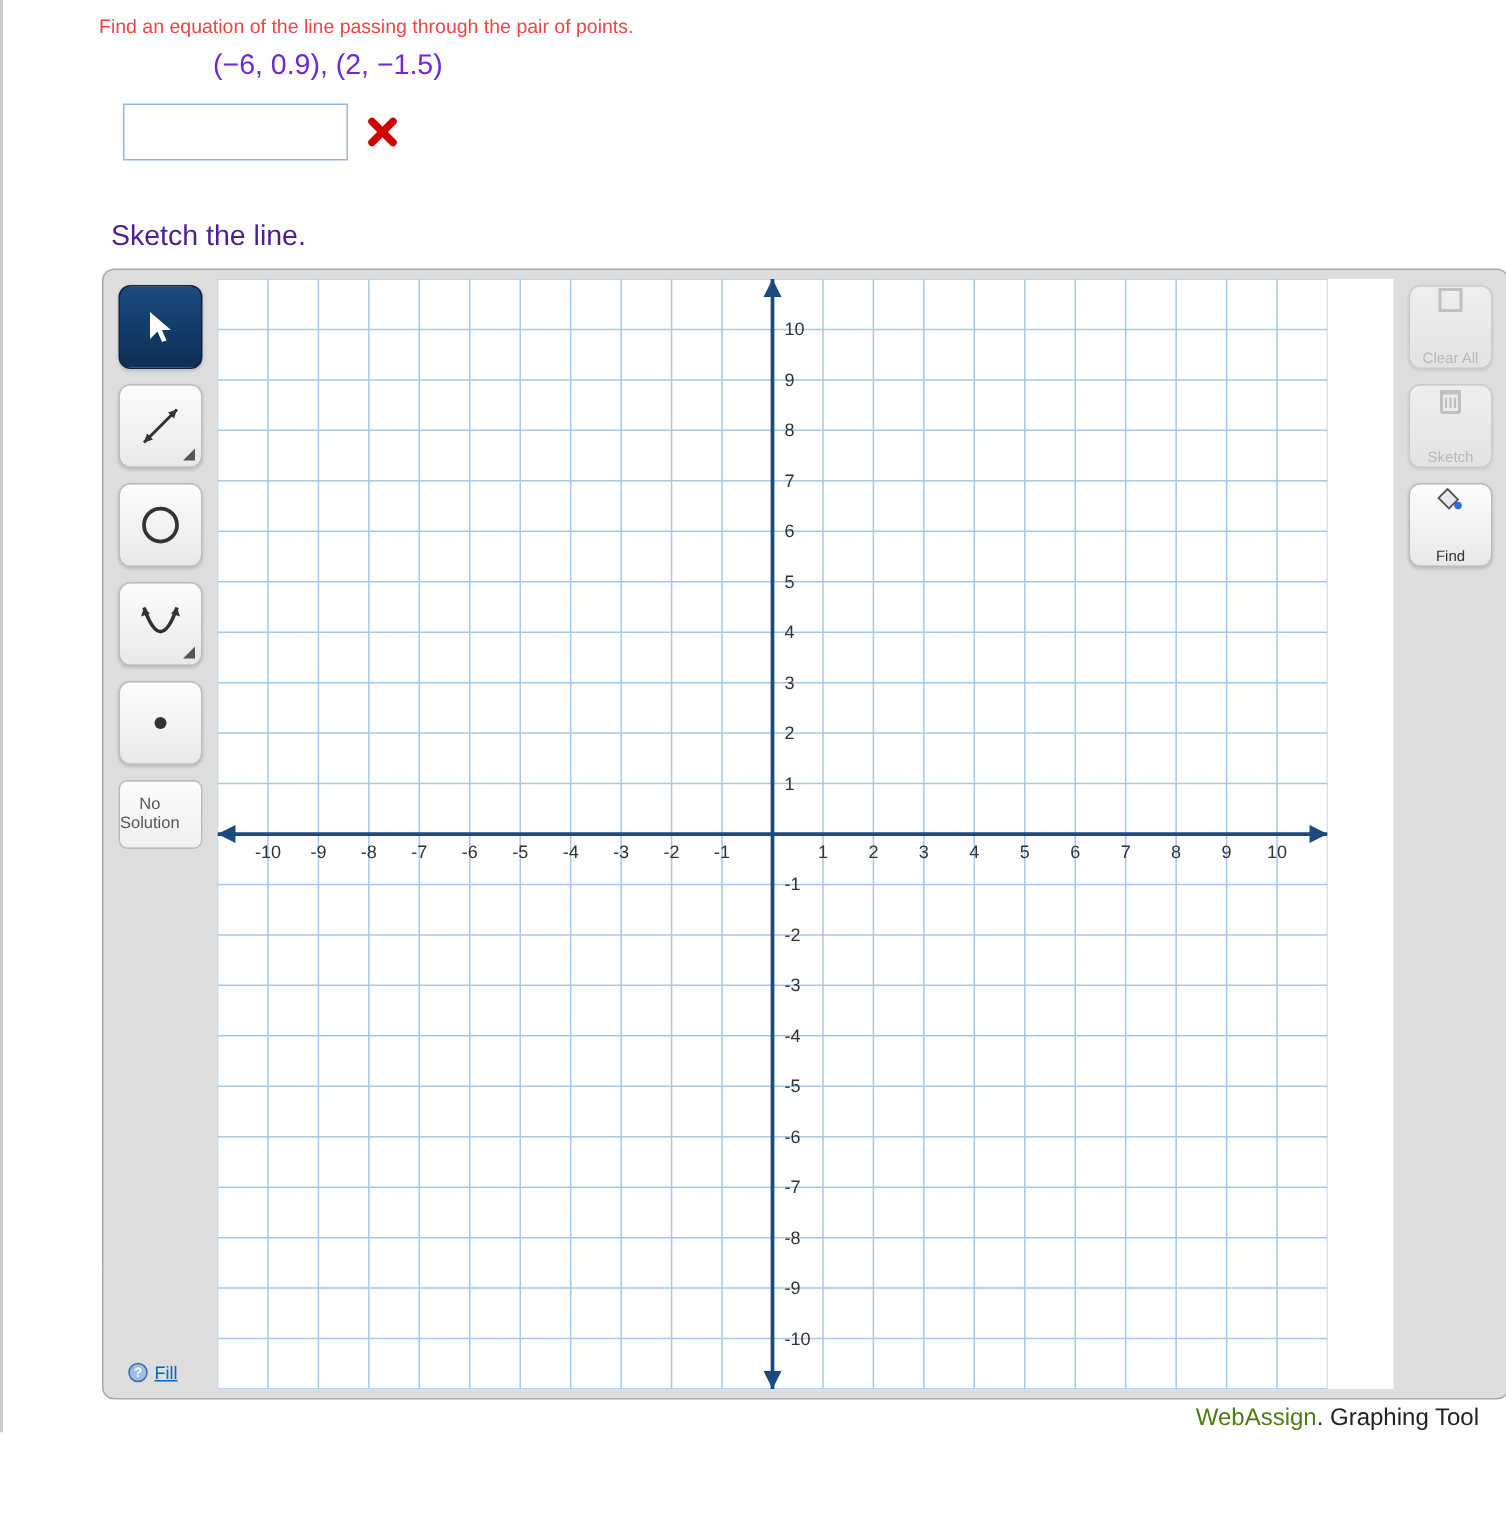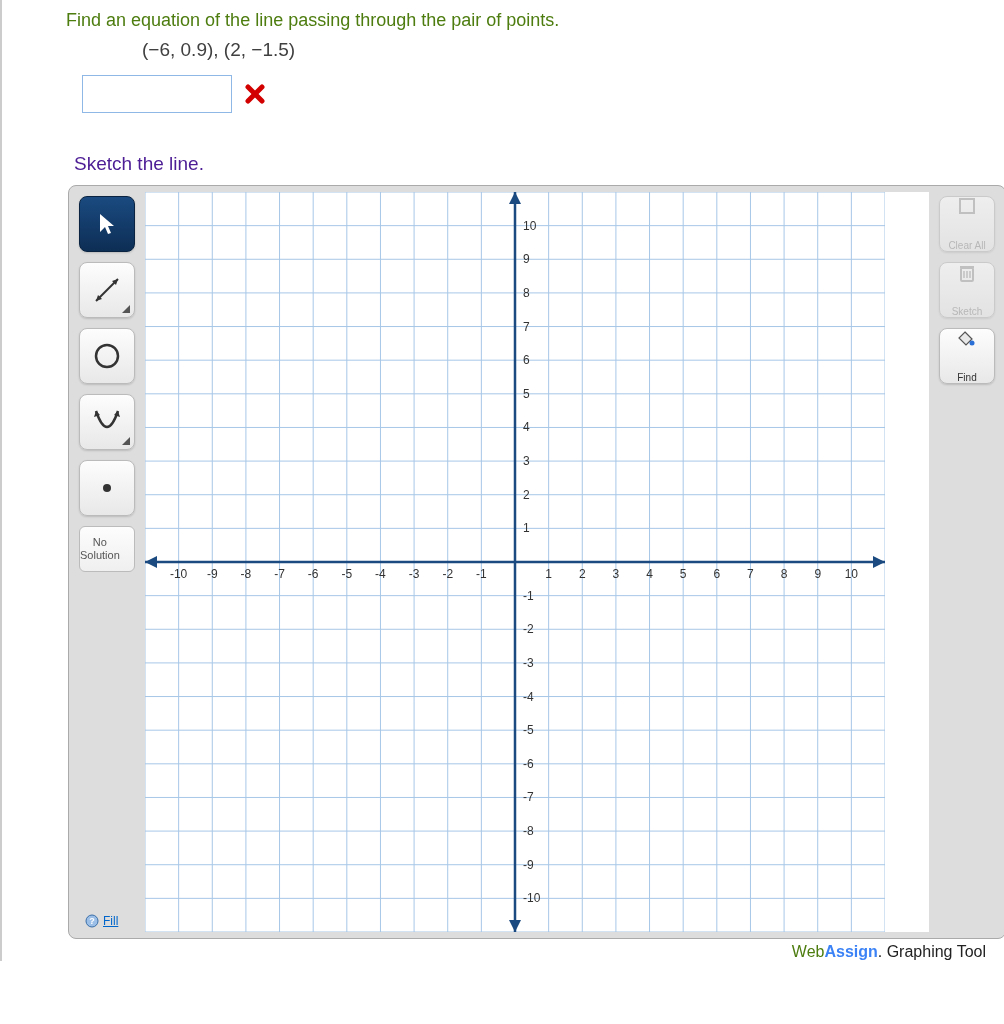--- a/index.html
+++ b/index.html
@@ -1,38 +1,38 @@
 <!DOCTYPE html>
 <html><head>
 <meta charset="utf-8">
 <style>
 *{box-sizing:border-box;margin:0;padding:0}
 body{font-family:Verdana,Arial,sans-serif;font-size:18px;color:#333;background:#fff;width:1004px}
 .wrap{padding:10px 10px 0 10px;border-left:2px solid #ccc}
-.pq{font-size:18px;color:#4d7c0f;margin:0 0 8px 54px}
-.pts{font-size:19px;color:#404040;margin:0 0 14px 130px;font-weight:400}
+.pq{font-size:13px;color:#ef4444;margin:0 0 8px 54px}
+.pts{font-size:19px;color:#6d28d9;margin:0 0 14px 130px;font-weight:400}
 .ansrow{display:flex;align-items:center;margin:0 0 40px 70px}
 .ansin{width:150px;height:38px;border:1px solid #8fb8e6;font-size:20px;padding:3px 6px;outline:none}
 .xicon{margin-left:12px}
 .sketch{font-size:19px;color:#4c1d95;margin:0 0 10px 62px}
 .tool{margin:0 0 0 56px;width:938px;background:#ddd;border:1px solid #aaa;border-radius:8px;padding:6px;display:flex;gap:6px;position:relative}
 .lcol{width:64px;display:flex;flex-direction:column;gap:10px;align-items:center;padding-top:4px}
 .tbtn{width:56px;height:56px;background:linear-gradient(#fdfdfd,#e8e8e8);border:1px solid #bbb;border-radius:8px;display:flex;align-items:center;justify-content:center;box-shadow:0 1px 2px rgba(0,0,0,.15);cursor:pointer;position:relative}
 .tbtn.sel{background:linear-gradient(#1a4a80,#0d2e55);border:1px solid #0a2340}
 .corner{position:absolute;right:4px;bottom:4px;width:0;height:0;border-left:8px solid transparent;border-bottom:8px solid #555}
 .nosol{width:56px;height:46px;background:linear-gradient(#fdfdfd,#efefef);border:1px solid #bbb;border-radius:6px;font-size:11px;color:#555;display:flex;align-items:center;justify-content:flex-start;text-align:center;line-height:1.2;cursor:pointer}
 .graph{flex:1;background:#fff;position:relative}
 .rcol{width:64px;display:flex;flex-direction:column;gap:10px;align-items:center;padding-top:4px}
 .rbtn{width:56px;height:56px;background:linear-gradient(#fdfdfd,#e8e8e8);border:1px solid #bbb;border-radius:8px;display:flex;flex-direction:column;align-items:center;justify-content:space-between;box-shadow:0 1px 2px rgba(0,0,0,.15);cursor:pointer;font-size:10px;color:#999}
 .rbtn.en{color:#333}
 .rbtn.dis{opacity:.55;cursor:default}
 .help{position:absolute;left:16px;bottom:10px;font-size:12px;color:#06c;text-decoration:underline;display:flex;align-items:center;gap:4px;cursor:pointer}
 .brand{text-align:right;font-size:16px;color:#222;margin:4px 8px 0 56px}
 .brand b{font-weight:400;color:#4d7c0f}
-.brand .as{font-weight:700;color:#3b82f6}
+.brand .as{font-weight:400;color:#4d7c0f}
 svg{display:block}
 </style>
 </head>
 <body>
 
 <div class="wrap">
   <div class="pq">Find an equation of the line passing through the pair of points.</div>
   <div class="pts">(−6, 0.9), (2, −1.5)</div>
 
   <div class="ansrow">

